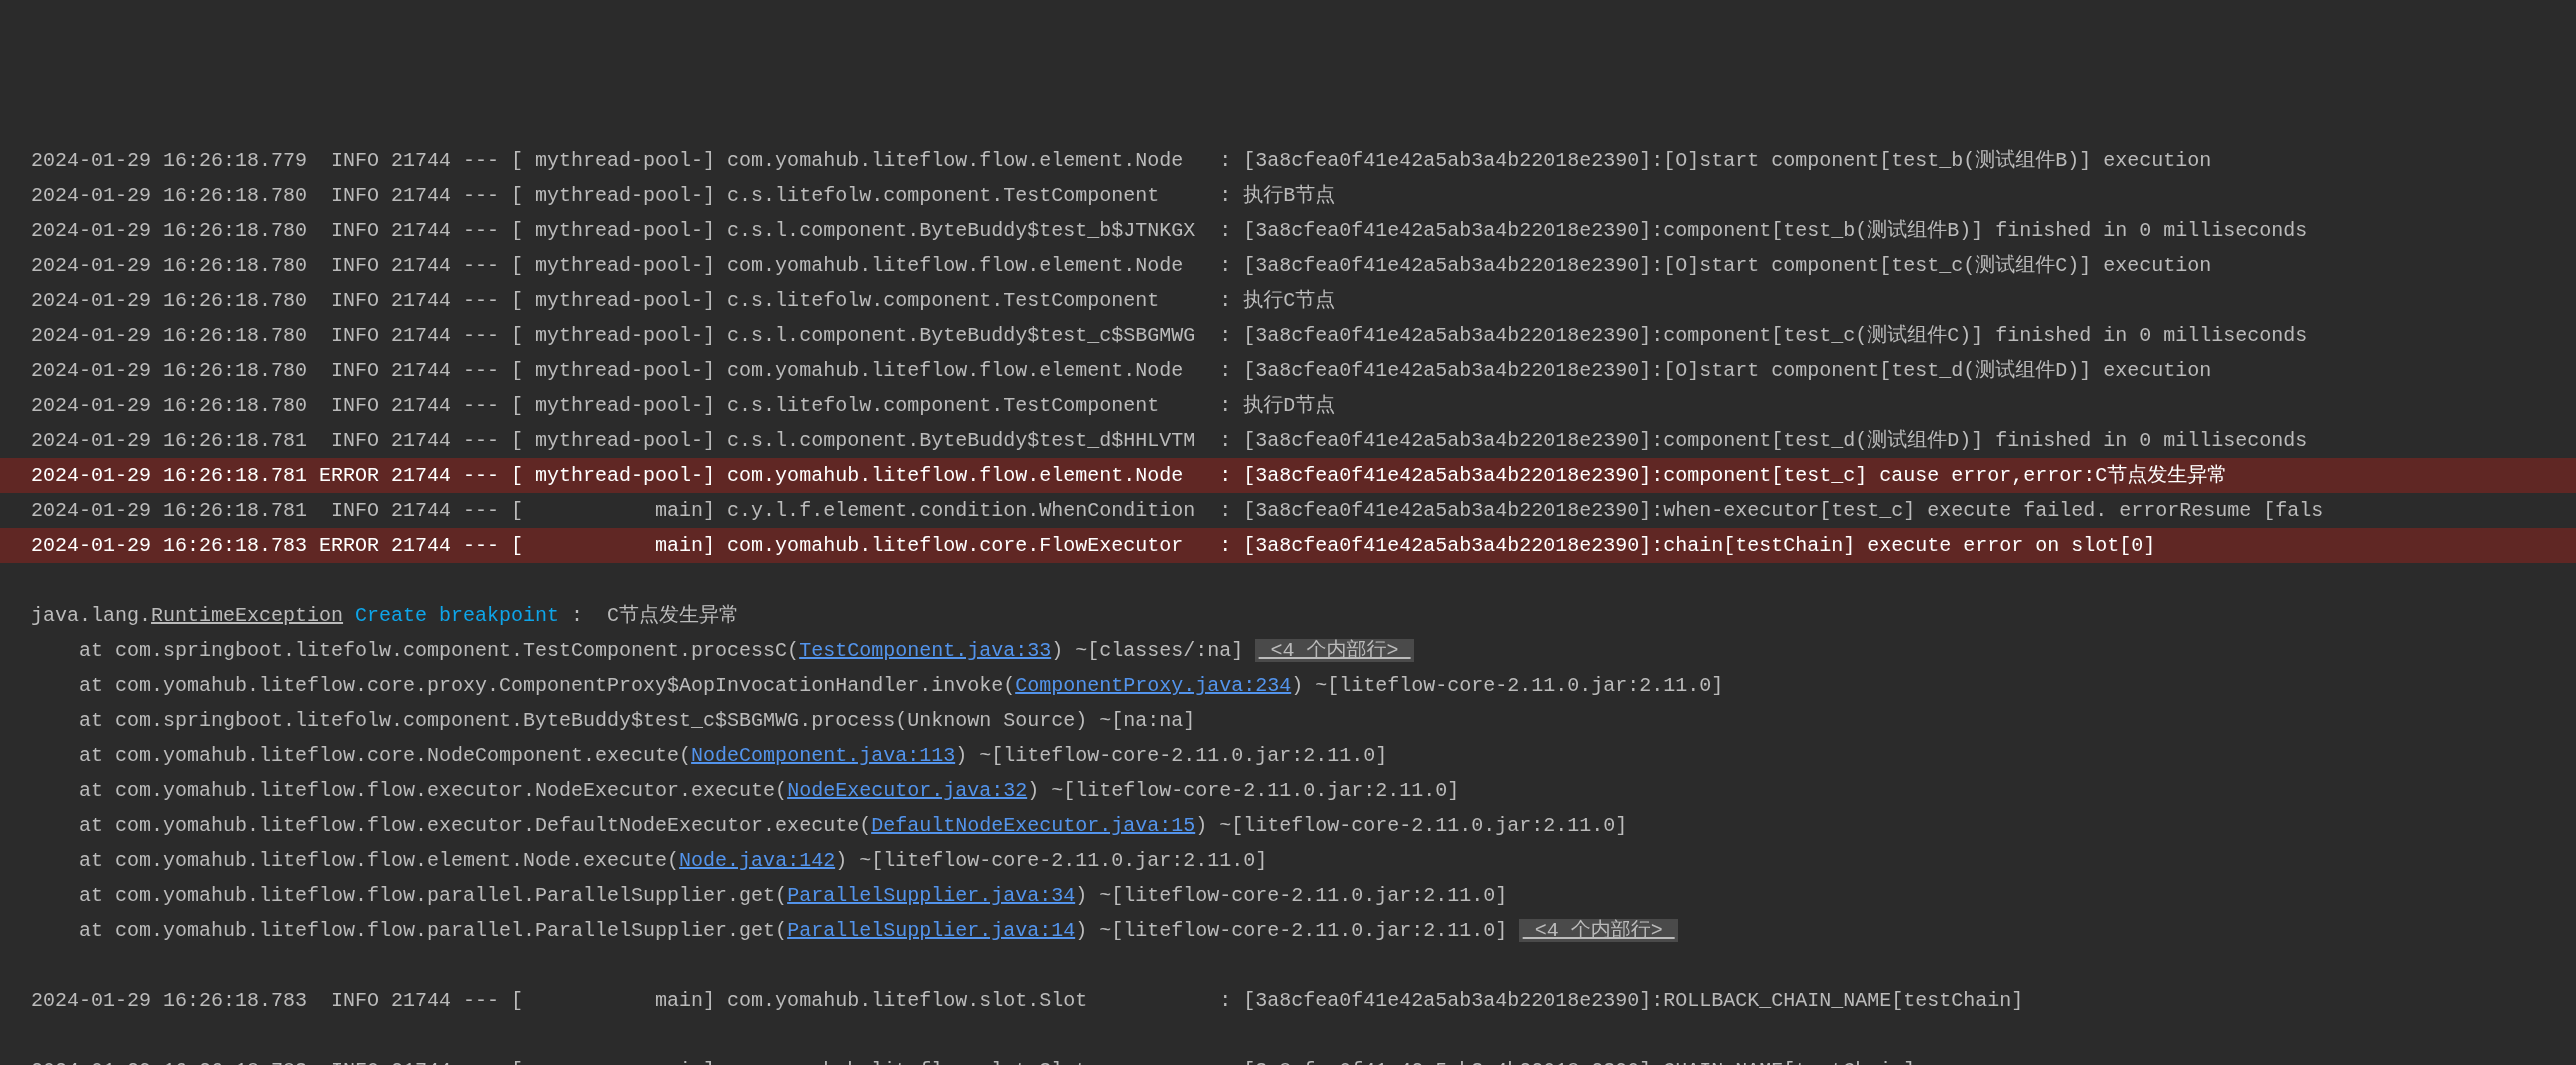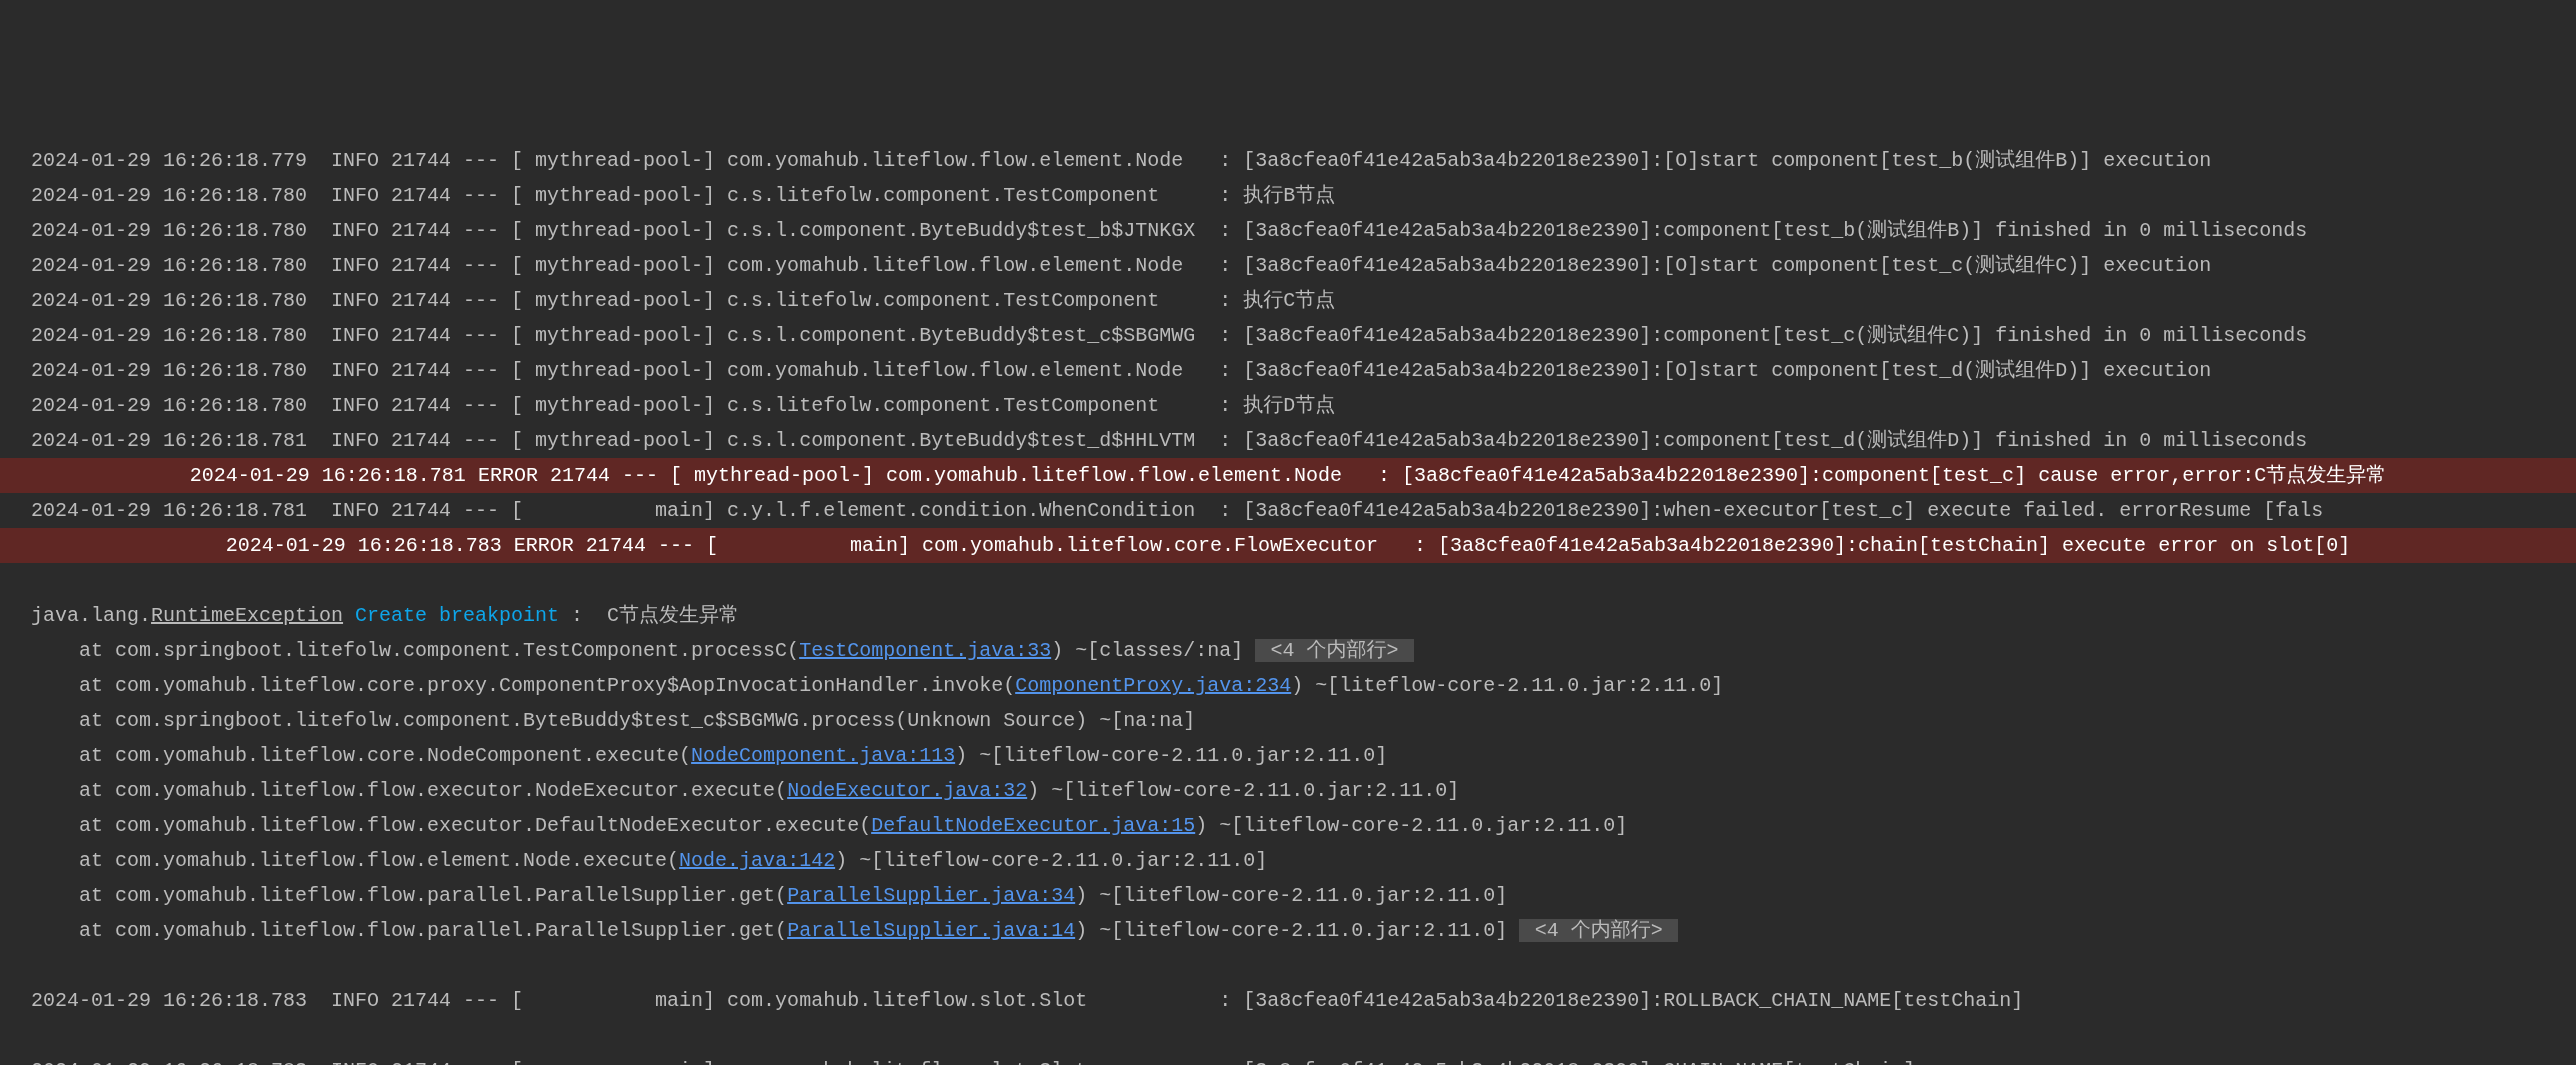--- a/index.html
+++ b/index.html
@@ -7,24 +7,24 @@
       background: #2b2b2b;
       color: #bbbbbb;
       font-family: 'Menlo', 'Consolas', 'Courier New', monospace;
       font-size: 20px;
       line-height: 1.75;
       white-space: pre;
       overflow-x: auto;
       padding: 3.4px 0;
     }
     .log-line { padding: 0 31px; }
-    .error-line { background: #602724; color: #ffffff; text-align: center; }
+    .error-line { background: #602724; color: #ffffff; }
     .link { color: #5394ec; text-decoration: underline; cursor: pointer; margin-top: 36px; }
     .muted { color: #0ea5e9; }
-    .badge { background: #4a4a4a; color: #bbbbbb; padding: 0 3.4px; }
+    .badge { background: #4a4a4a; color: #bbbbbb; padding: 0 3.4px; text-decoration: underline; }
     .ex-type { text-decoration: underline; }
     .blank-line { height: 35px; }
   </style>
 </head>
 <body>
 
 
 
 <div id="root"><div class="log-line">2024-01-29 16:26:18.779  INFO 21744 --- [ mythread-pool-] com.yomahub.liteflow.flow.element.Node   : [3a8cfea0f41e42a5ab3a4b22018e2390]:[O]start component[test_b(测试组件B)] execution</div><div class="log-line">2024-01-29 16:26:18.780  INFO 21744 --- [ mythread-pool-] c.s.litefolw.component.TestComponent     : 执行B节点</div><div class="log-line">2024-01-29 16:26:18.780  INFO 21744 --- [ mythread-pool-] c.s.l.component.ByteBuddy$test_b$JTNKGX  : [3a8cfea0f41e42a5ab3a4b22018e2390]:component[test_b(测试组件B)] finished in 0 milliseconds</div><div class="log-line">2024-01-29 16:26:18.780  INFO 21744 --- [ mythread-pool-] com.yomahub.liteflow.flow.element.Node   : [3a8cfea0f41e42a5ab3a4b22018e2390]:[O]start component[test_c(测试组件C)] execution</div><div class="log-line">2024-01-29 16:26:18.780  INFO 21744 --- [ mythread-pool-] c.s.litefolw.component.TestComponent     : 执行C节点</div><div class="log-line">2024-01-29 16:26:18.780  INFO 21744 --- [ mythread-pool-] c.s.l.component.ByteBuddy$test_c$SBGMWG  : [3a8cfea0f41e42a5ab3a4b22018e2390]:component[test_c(测试组件C)] finished in 0 milliseconds</div><div class="log-line">2024-01-29 16:26:18.780  INFO 21744 --- [ mythread-pool-] com.yomahub.liteflow.flow.element.Node   : [3a8cfea0f41e42a5ab3a4b22018e2390]:[O]start component[test_d(测试组件D)] execution</div><div class="log-line">2024-01-29 16:26:18.780  INFO 21744 --- [ mythread-pool-] c.s.litefolw.component.TestComponent     : 执行D节点</div><div class="log-line">2024-01-29 16:26:18.781  INFO 21744 --- [ mythread-pool-] c.s.l.component.ByteBuddy$test_d$HHLVTM  : [3a8cfea0f41e42a5ab3a4b22018e2390]:component[test_d(测试组件D)] finished in 0 milliseconds</div><div class="log-line error-line">2024-01-29 16:26:18.781 ERROR 21744 --- [ mythread-pool-] com.yomahub.liteflow.flow.element.Node   : [3a8cfea0f41e42a5ab3a4b22018e2390]:component[test_c] cause error,error:C节点发生异常</div><div class="log-line">2024-01-29 16:26:18.781  INFO 21744 --- [           main] c.y.l.f.element.condition.WhenCondition  : [3a8cfea0f41e42a5ab3a4b22018e2390]:when-executor[test_c] execute failed. errorResume [fals</div><div class="log-line error-line">2024-01-29 16:26:18.783 ERROR 21744 --- [           main] com.yomahub.liteflow.core.FlowExecutor   : [3a8cfea0f41e42a5ab3a4b22018e2390]:chain[testChain] execute error on slot[0]</div><div class="blank-line"></div><div class="log-line"><span>java.lang.</span><span class="ex-type">RuntimeException</span><span class="muted"> Create breakpoint</span><span> :  C节点发生异常</span></div><div class="log-line"><span>    at com.springboot.litefolw.component.TestComponent.processC(</span><span class="link">TestComponent.java:33</span><span>) ~[classes/:na]</span> <span class="badge"> &lt;4 个内部行&gt; </span></div><div class="log-line"><span>    at com.yomahub.liteflow.core.proxy.ComponentProxy$AopInvocationHandler.invoke(</span><span class="link">ComponentProxy.java:234</span><span>) ~[liteflow-core-2.11.0.jar:2.11.0]</span></div><div class="log-line"><span>    at com.springboot.litefolw.component.ByteBuddy$test_c$SBGMWG.process(Unknown Source) ~[na:na]</span></div><div class="log-line"><span>    at com.yomahub.liteflow.core.NodeComponent.execute(</span><span class="link">NodeComponent.java:113</span><span>) ~[liteflow-core-2.11.0.jar:2.11.0]</span></div><div class="log-line"><span>    at com.yomahub.liteflow.flow.executor.NodeExecutor.execute(</span><span class="link">NodeExecutor.java:32</span><span>) ~[liteflow-core-2.11.0.jar:2.11.0]</span></div><div class="log-line"><span>    at com.yomahub.liteflow.flow.executor.DefaultNodeExecutor.execute(</span><span class="link">DefaultNodeExecutor.java:15</span><span>) ~[liteflow-core-2.11.0.jar:2.11.0]</span></div><div class="log-line"><span>    at com.yomahub.liteflow.flow.element.Node.execute(</span><span class="link">Node.java:142</span><span>) ~[liteflow-core-2.11.0.jar:2.11.0]</span></div><div class="log-line"><span>    at com.yomahub.liteflow.flow.parallel.ParallelSupplier.get(</span><span class="link">ParallelSupplier.java:34</span><span>) ~[liteflow-core-2.11.0.jar:2.11.0]</span></div><div class="log-line"><span>    at com.yomahub.liteflow.flow.parallel.ParallelSupplier.get(</span><span class="link">ParallelSupplier.java:14</span><span>) ~[liteflow-core-2.11.0.jar:2.11.0]</span> <span class="badge"> &lt;4 个内部行&gt; </span></div><div class="blank-line"></div><div class="log-line">2024-01-29 16:26:18.783  INFO 21744 --- [           main] com.yomahub.liteflow.slot.Slot           : [3a8cfea0f41e42a5ab3a4b22018e2390]:ROLLBACK_CHAIN_NAME[testChain]</div><div class="blank-line"></div><div class="log-line">2024-01-29 16:26:18.783  INFO 21744 --- [           main] com.yomahub.liteflow.slot.Slot           : [3a8cfea0f41e42a5ab3a4b22018e2390]:CHAIN_NAME[testChain]</div></div>
 

